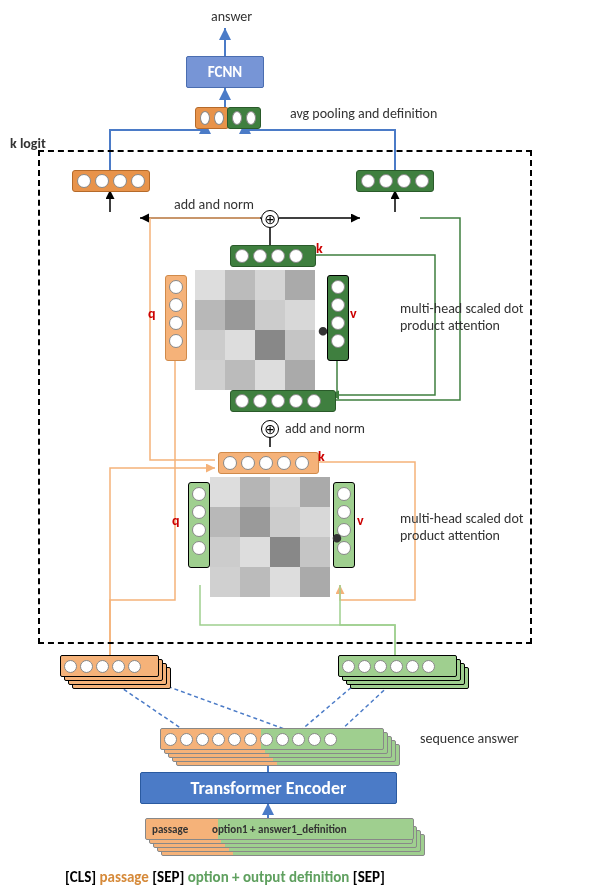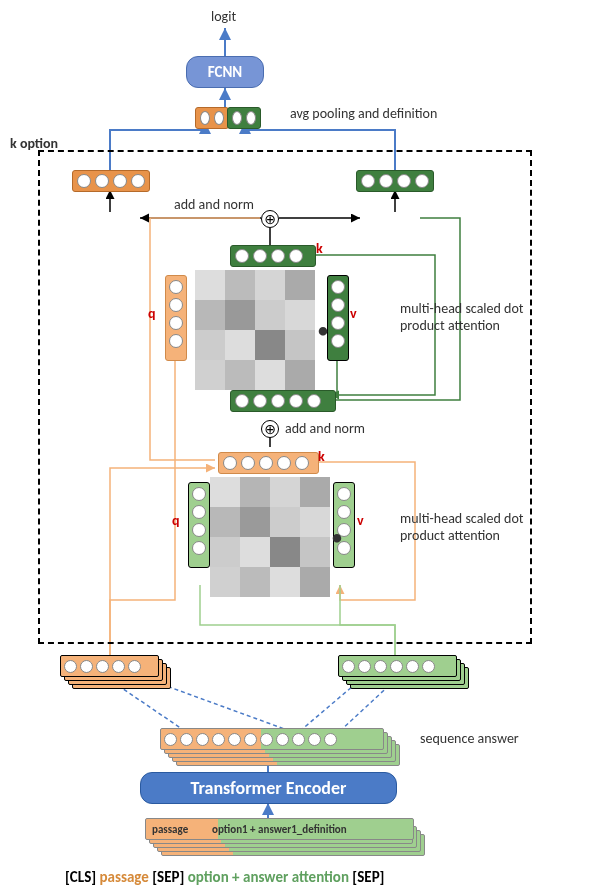--- a/index.html
+++ b/index.html
@@ -1,18 +1,18 @@
 <!DOCTYPE html>
 <html><head>
 <meta charset="utf-8">
 <style>
 body{margin:0;font-family:Calibri,Arial,sans-serif;background:#fff;width:592px;height:890px;position:relative}
 .lbl{position:absolute;font-size:14px;color:#333}
 .lbl-bold{font-weight:bold}
-.box{position:absolute;border-radius:12px;display:flex;align-items:center;justify-content:center;font-weight:bold;color:#fff}
+.box{position:absolute;border-radius:2px;display:flex;align-items:center;justify-content:center;font-weight:bold;color:#fff}
 .fcnn{background:#7795d6;border:1px solid #4a6db0}
 .enc{background:#4b7bc7;border:1px solid #2a5aa0;font-size:18px}
 .tok{width:14px;height:14px;border-radius:50%;background:#fff;border:1.5px solid #888;margin:0 1px}
 .hbar{position:absolute;height:20px;border:1.5px solid;border-radius:3px;display:flex;align-items:center;padding:0 2px}
 .hbar .tok{width:12px;height:12px;margin:0 2px}
 .orange-bar{background:#e8934a;border-color:#b56a2a}
 .green-bar{background:#3f7f3f;border-color:#2a5a2a}
 .lgreen-bar{background:#9fcf8f;border-color:#6a9f5a}
 .vbar{position:absolute;width:20px;border:1.5px solid;border-radius:3px;display:flex;flex-direction:column;align-items:center;padding:2px 0}
 .vbar .tok{width:12px;height:12px;margin:2px 0}
@@ -23,21 +23,21 @@
 .attmx{position:absolute;width:120px;height:120px;display:grid;grid-template-columns:repeat(4,1fr);grid-template-rows:repeat(4,1fr);gap:0}
 .attmx>div{background:#ccc}
 .dashed{position:absolute;border:2.5px dashed #000}
 .plus{position:absolute;width:16px;height:16px;border:1.5px solid #000;border-radius:50%;display:flex;align-items:center;justify-content:center;font-size:14px;background:#fff}
 .qkv{position:absolute;color:#c00;font-weight:bold;font-size:14px}
 svg{position:absolute;top:0;left:0;pointer-events:none}
 </style>
 </head>
 <body>
 
-<div class="lbl" style="left:211px;top:8px">logit</div>
+<div class="lbl" style="left:211px;top:8px">answer</div>
 
 <svg width="592" height="890">
   <defs>
     <marker id="ah-blue" markerWidth="8" markerHeight="8" refX="6" refY="3" orient="auto">
         <path d="M0,0 L6,3 L0,6 Z" fill="#4b7bc7"></path>
       </marker>
     <marker id="ah-blk" markerWidth="8" markerHeight="8" refX="6" refY="3" orient="auto">
         <path d="M0,0 L6,3 L0,6 Z" fill="#000"></path>
       </marker>
     <marker id="ah-or" markerWidth="8" markerHeight="8" refX="6" refY="3" orient="auto">
@@ -104,21 +104,21 @@
 <div class="hbar orange-bar" style="left:195px;top:107px;width:28px">
     <div class="tok"></div>
     <div class="tok"></div>
   </div>
 <div class="hbar green-bar" style="left:227px;top:107px;width:28px">
     <div class="tok"></div>
     <div class="tok"></div>
   </div>
 <div class="lbl" style="left:290px;top:105px">avg pooling and definition</div>
 
-<div class="lbl lbl-bold" style="left:10px;top:135px">k option</div>
+<div class="lbl lbl-bold" style="left:10px;top:135px">k logit</div>
 <div class="dashed" style="left:38px;top:150px;width:490px;height:490px"></div>
 
 <div class="hbar orange-bar" style="left:72px;top:170px;width:72px">
     <div class="tok"></div>
     <div class="tok"></div>
     <div class="tok"></div>
     <div class="tok"></div>
   </div>
 <div class="hbar green-bar" style="left:356px;top:170px;width:72px">
     <div class="tok"></div>
@@ -371,14 +371,14 @@
   <div style="left:12px;top:12px;width:260px;background:linear-gradient(90deg,#f5b279 27%,#9fcf8f 27%);border-color:#888"></div>
   <div style="left:8px;top:8px;width:260px;background:linear-gradient(90deg,#f5b279 27%,#9fcf8f 27%);border-color:#888"></div>
   <div style="left:4px;top:4px;width:260px;background:linear-gradient(90deg,#f5b279 27%,#9fcf8f 27%);border-color:#888"></div>
   <div style="left:0;top:0;width:260px;background:linear-gradient(90deg,#f5b279 27%,#9fcf8f 27%);border-color:#888;font-size:11px;color:#333;font-weight:bold;justify-content:flex-start;padding-left:6px">
     <span style="width:60px">passage</span>
     <span>option1 + answer1_definition</span>
   </div>
 </div>
 
 <div class="lbl lbl-bold" style="left:65px;top:868px;font-size:15px">
-  <span style="color:#000">[CLS] </span><span style="color:#d68a3a">passage</span><span style="color:#000"> [SEP] </span><span style="color:#5fa05f">option + answer attention</span><span style="color:#000"> [SEP]</span>
+  <span style="color:#000">[CLS] </span><span style="color:#d68a3a">passage</span><span style="color:#000"> [SEP] </span><span style="color:#5fa05f">option + output definition</span><span style="color:#000"> [SEP]</span>
 </div>
 
 </body></html>

